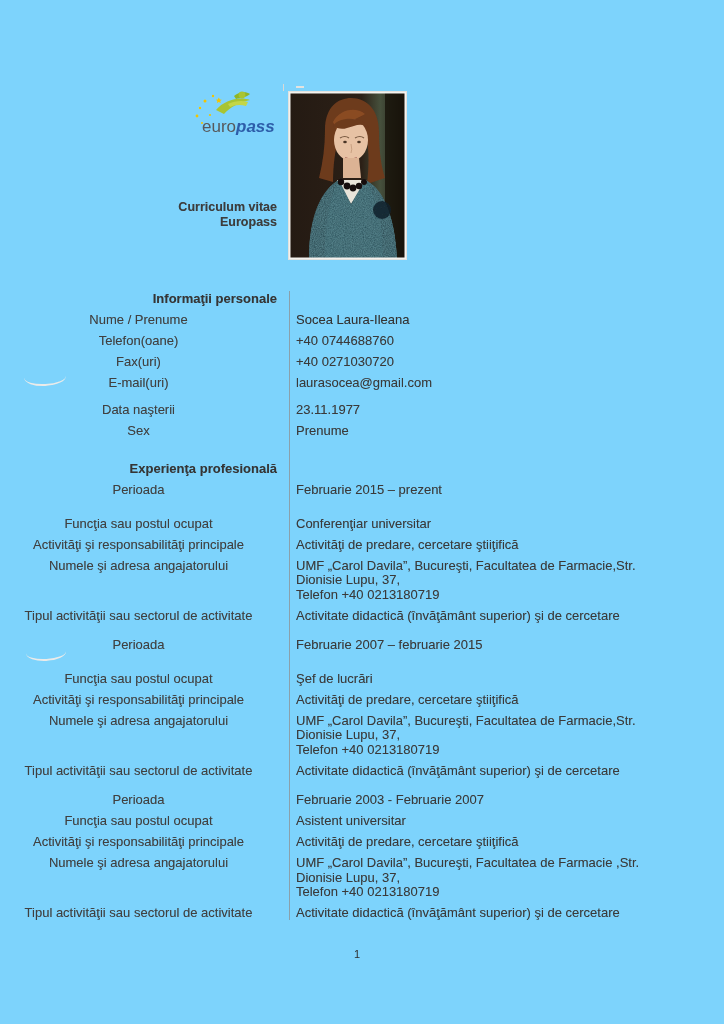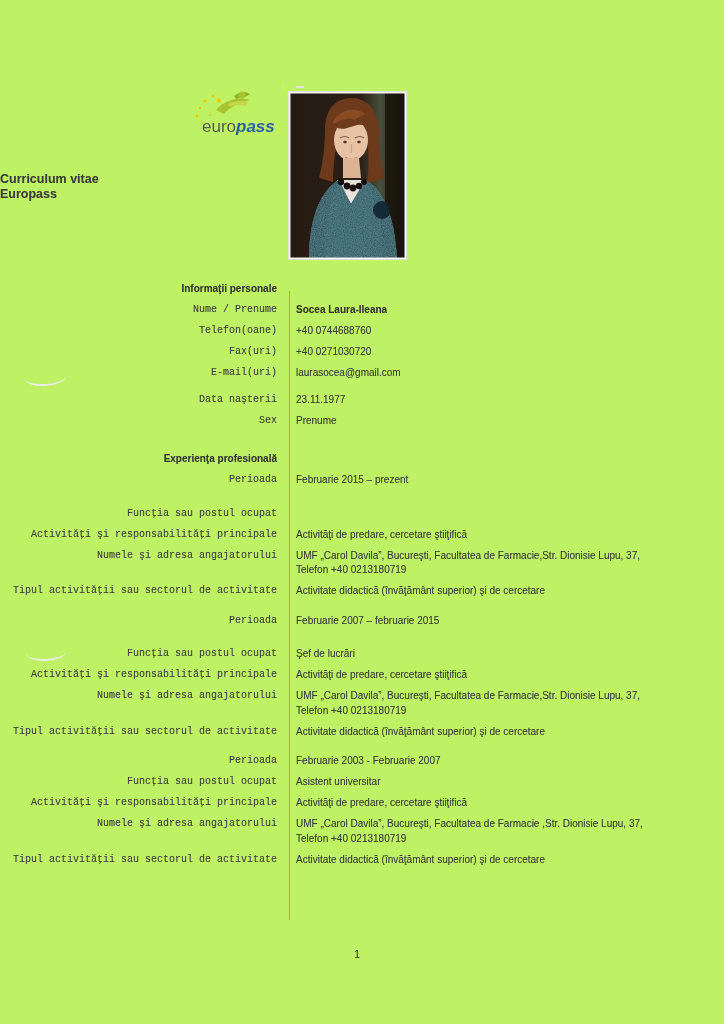--- a/index.html
+++ b/index.html
@@ -4,54 +4,54 @@
 <style>
   html,body{margin:0;padding:0;}
   body{
     width:724px;height:1024px;
     background:#f2f2f0;
     font-family:"Liberation Sans","DejaVu Sans",sans-serif;
     overflow:hidden;
   }
   .sheet{
     position:relative;width:724px;height:1024px;
-    background:#bef264;
+    background:#7dd3fc;
     color:#3d3d3d;
   }
   
   .logo{position:absolute;left:190px;top:88px;width:95px;height:58px;}
   .doc-title{
-    position:absolute;left:0;top:172px;width:283px;
-    text-align:left;padding-right:6px;box-sizing:border-box;
+    position:absolute;left:0;top:200px;width:283px;
+    text-align:right;padding-right:6px;box-sizing:border-box;
     font-weight:700;font-size:12.5px;line-height:14.5px;color:#3c3c3c;
     text-shadow:0 0 0.5px rgba(70,70,70,.4);
   }
   .photo{
     position:absolute;left:289px;top:92px;width:117px;height:167px;
     outline:1px solid #e2e2de;
   }
   
-  .cv-body{position:absolute;left:0;top:282px;width:700px;
-    font-size:10px;line-height:14.5px;
+  .cv-body{position:absolute;left:0;top:292px;width:700px;
+    font-size:13px;line-height:14.5px;
     text-shadow:0 0 0.5px rgba(70,70,70,.35);}
   .v-rule{
     position:absolute;left:289px;top:291px;width:1px;height:629px;
     background:#8f8f8f;opacity:.75;
   }
   .sec-h{
     width:283px;text-align:right;padding-right:6px;box-sizing:border-box;
     font-weight:700;color:#353535;margin-bottom:6.5px;
   }
   .row{display:flex;margin-bottom:6.5px;}
   .row .lbl{
-    width:283px;flex:0 0 283px;text-align:right;
-    padding-right:6px;box-sizing:border-box;color:#404040;font-family:Liberation Mono, monospace;
+    width:283px;flex:0 0 283px;text-align:center;
+    padding-right:6px;box-sizing:border-box;color:#404040;
   }
   .row .val{padding-left:13px;width:382px;color:#3a3a3a;}
-  .row .val.b{font-weight:700;color:#333;}
+  .row .val.b{font-weight:400;color:#333;}
   .row.gap-after{margin-bottom:19px;}
   .section{margin-top:0;}
   .section.m12{margin-top:12px;}
   .section.m16{margin-top:24px;}
   .entry{margin-top:0;}
   .entry.m15{margin-top:15px;}
   
   .page-num{
     position:absolute;left:0;top:948px;width:714px;text-align:center;
     font-size:11px;color:#2e2e2e;
@@ -197,20 +197,21 @@
     <div class="section m16">
       <div class="sec-h">Experienţa profesională</div>
 
       <div class="entry">
         <div class="row gap-after">
           <span class="lbl">Perioada</span>
           <span class="val">Februarie 2015 – prezent</span>
         </div>
         <div class="row">
           <span class="lbl">Funcţia sau postul ocupat</span>
+          <span class="val">Conferenţiar universitar</span>
         </div>
         <div class="row">
           <span class="lbl">Activităţi şi responsabilităţi principale</span>
           <span class="val">Activităţi de predare, cercetare ştiiţifică</span>
         </div>
         <div class="row">
           <span class="lbl">Numele şi adresa angajatorului</span>
           <span class="val">
             <div>UMF „Carol Davila”, Bucureşti, Facultatea de Farmacie,Str. Dionisie Lupu, 37,</div>
             <div>Telefon +40 0213180719</div>

